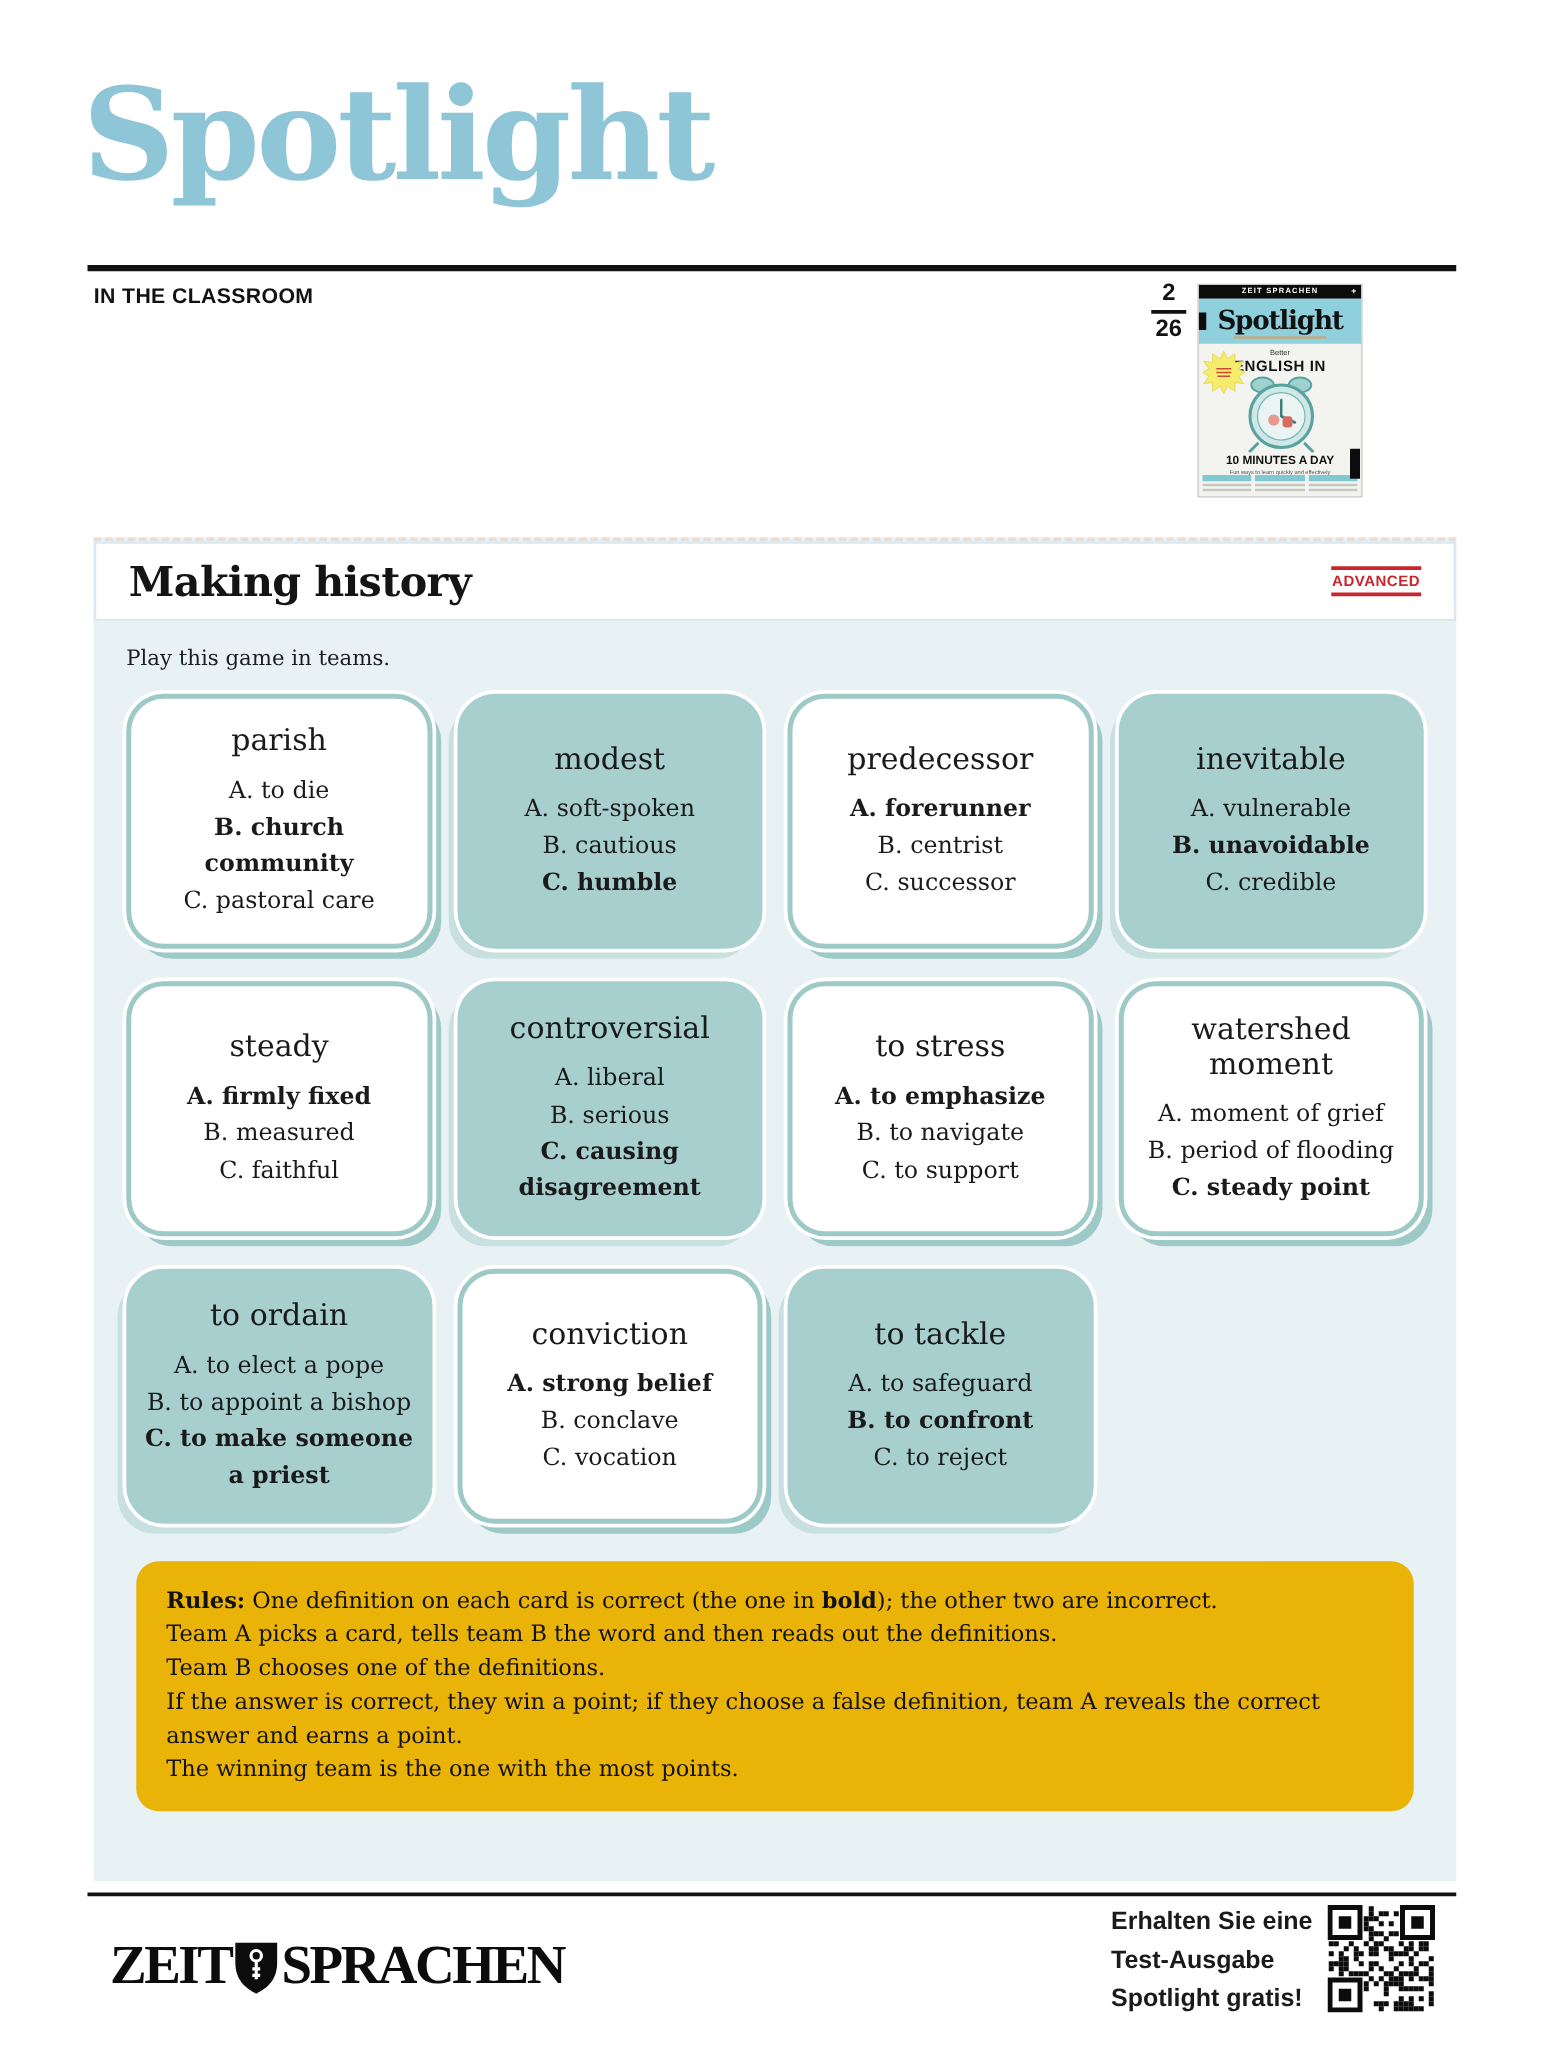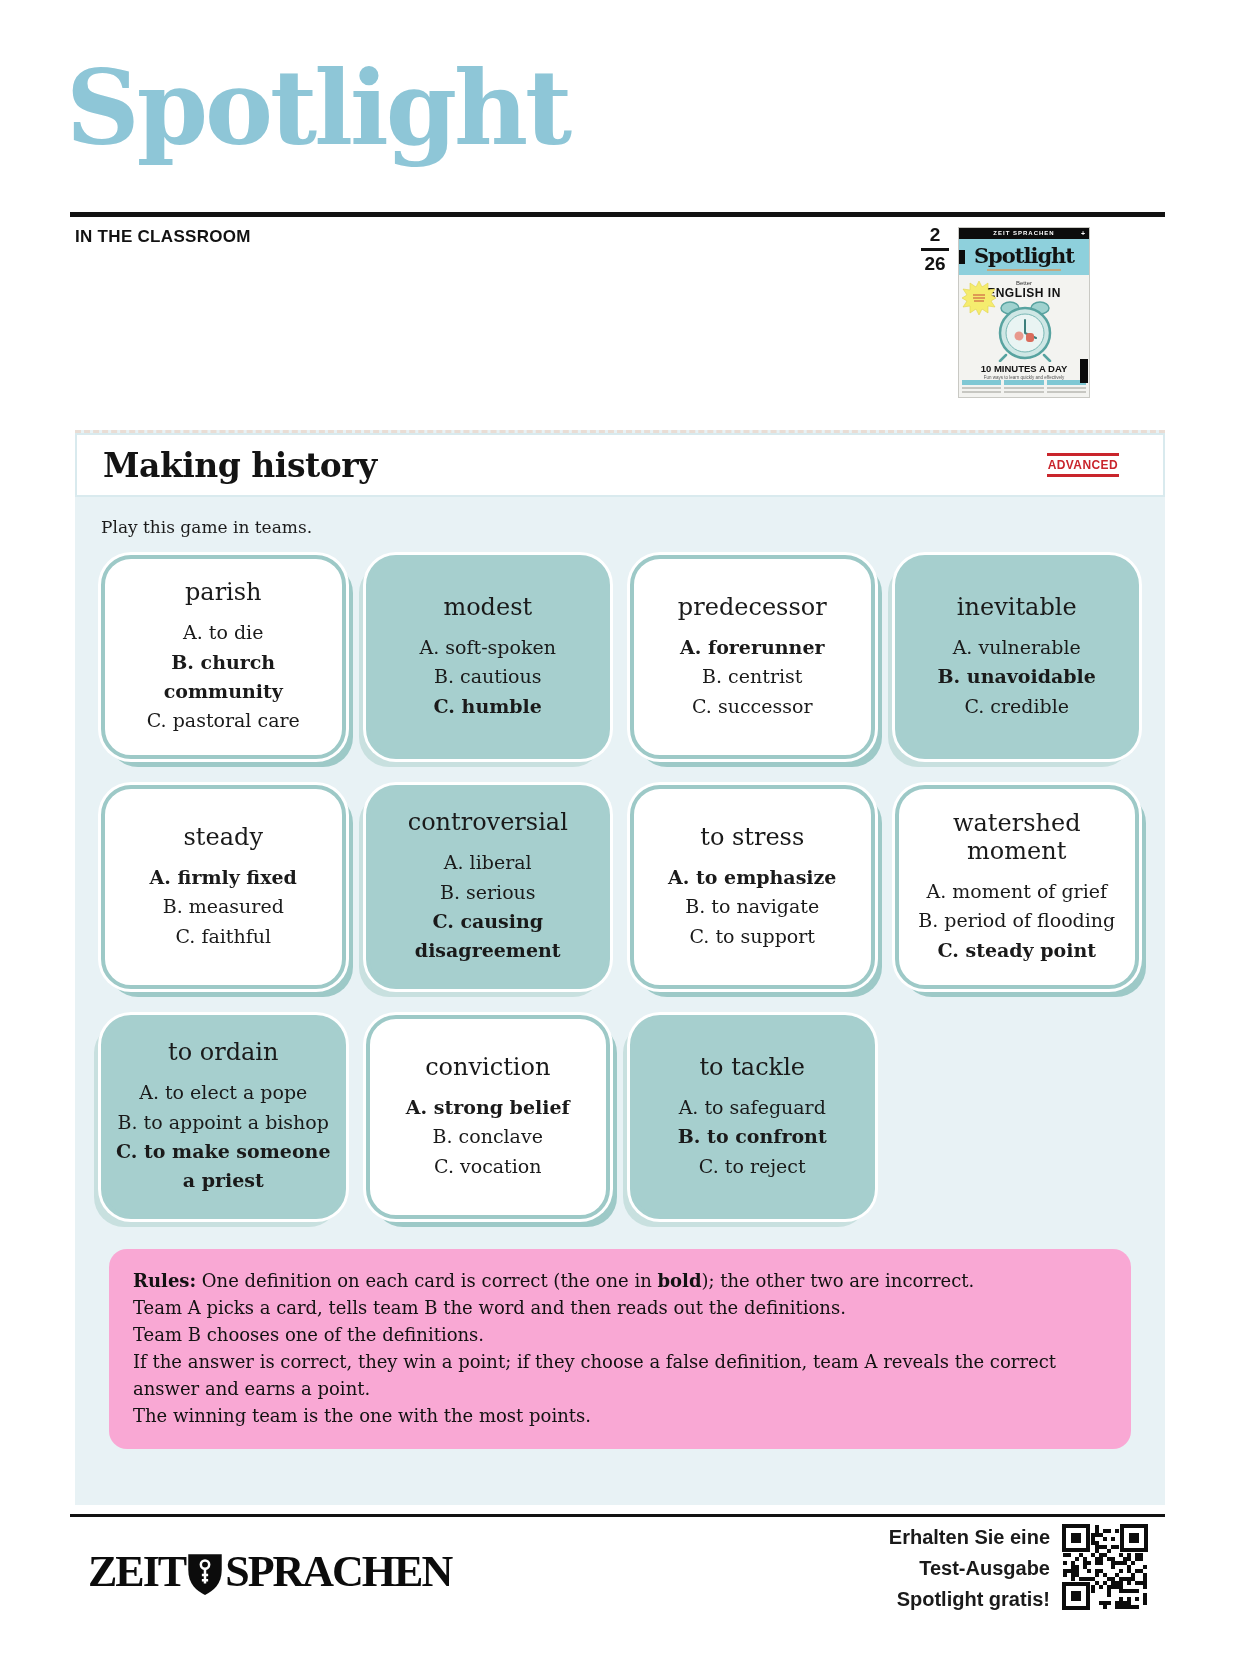--- a/index.html
+++ b/index.html
@@ -38,45 +38,45 @@
   .cover-block .ln{height:2px;background:#c7c7c2;margin-bottom:1.5px;}
   .cover-barcode{position:absolute;right:1px;bottom:14px;width:8px;height:24px;background:#0c0c0c;}
 
   
   .panel{position:absolute;left:75px;top:430px;width:1090px;height:1075px;background:#e8f2f5;
          box-sizing:border-box;border-top:3px dashed #e9ddd5;}
   .panel-title{height:64px;background:#fff;border:2px solid #d9eaee;box-sizing:border-box;
                display:flex;align-items:center;padding:12px 26px;}
   .panel-title h1{margin:0;font-family:"DejaVu Serif",serif;font-weight:bold;font-size:33px;color:#141414;letter-spacing:-0.5px;}
   .badge{margin-left:auto;font-family:"Liberation Sans",sans-serif;font-weight:bold;font-size:12px;
-         color:#c9252c;border-top:3px solid #c9252c;border-bottom:3px solid #c9252c;padding:2px 1px;margin-right:18px;letter-spacing:0.4px;}
+         color:#c9252c;border-top:3px solid #c9252c;border-bottom:3px solid #c9252c;padding:2px 1px;letter-spacing:0.4px;}
   .panel-body{padding:12px 22px 0 22px;}
   .intro{font-size:17px;margin:8px 0 18px 4px;color:#1c1c1c;}
 
   .cards-grid{display:grid;grid-template-columns:repeat(4,1fr);column-gap:20px;row-gap:26px;padding:0 4px;}
   .card{border-radius:30px;min-height:204px;display:flex;flex-direction:column;justify-content:center;
         text-align:center;padding:14px 8px;box-sizing:border-box;}
   .card.white{background:#fff;border:4px solid #9dc9c7;
               box-shadow:0 0 0 3px #fff, 7px 8px 0 0 #9dc9c7;}
   .card.teal{background:#a6cfce;border:4px solid #a6cfce;
              box-shadow:0 0 0 3px #fff, -7px 8px 0 0 #c8e0df;}
   .card-word{font-size:24px;color:#1a1a1a;margin-bottom:12px;}
   .card-option{font-size:19px;line-height:1.55;color:#1a1a1a;}
   .card-option.correct{font-weight:bold;}
 
-  .rules-box{margin:30px 12px 0 12px;background:#f9a8d4;border-radius:18px;padding:18px 24px 20px 24px;
+  .rules-box{margin:30px 12px 0 12px;background:#eab308;border-radius:18px;padding:18px 24px 20px 24px;
              font-size:18px;line-height:1.5;color:#121212;}
   .rules-line b{font-weight:bold;}
 
   
   .footer-rule{position:absolute;left:70px;top:1514px;width:1095px;height:3px;background:#121212;}
   .zeit{position:absolute;left:88px;top:1546px;display:flex;align-items:center;
         font-family:"Liberation Serif",serif;font-weight:bold;font-size:44px;letter-spacing:-2px;color:#0c0c0c;}
   .zeit .crest{margin:0 -3px;position:relative;top:2px;}
-  .promo{position:absolute;right:190px;top:1522px;text-align:right;
+  .promo{position:absolute;right:190px;top:1522px;
          font-family:"Liberation Sans",sans-serif;font-weight:bold;font-size:20px;line-height:31px;color:#1a1a1a;}
   .qr{position:absolute;right:92px;top:1524px;width:86px;height:86px;}
 </style>
 </head>
 <body>
 
 <div class="page">
 
   <div class="logo">Spotlight</div>
   <div class="header-rule"></div>

